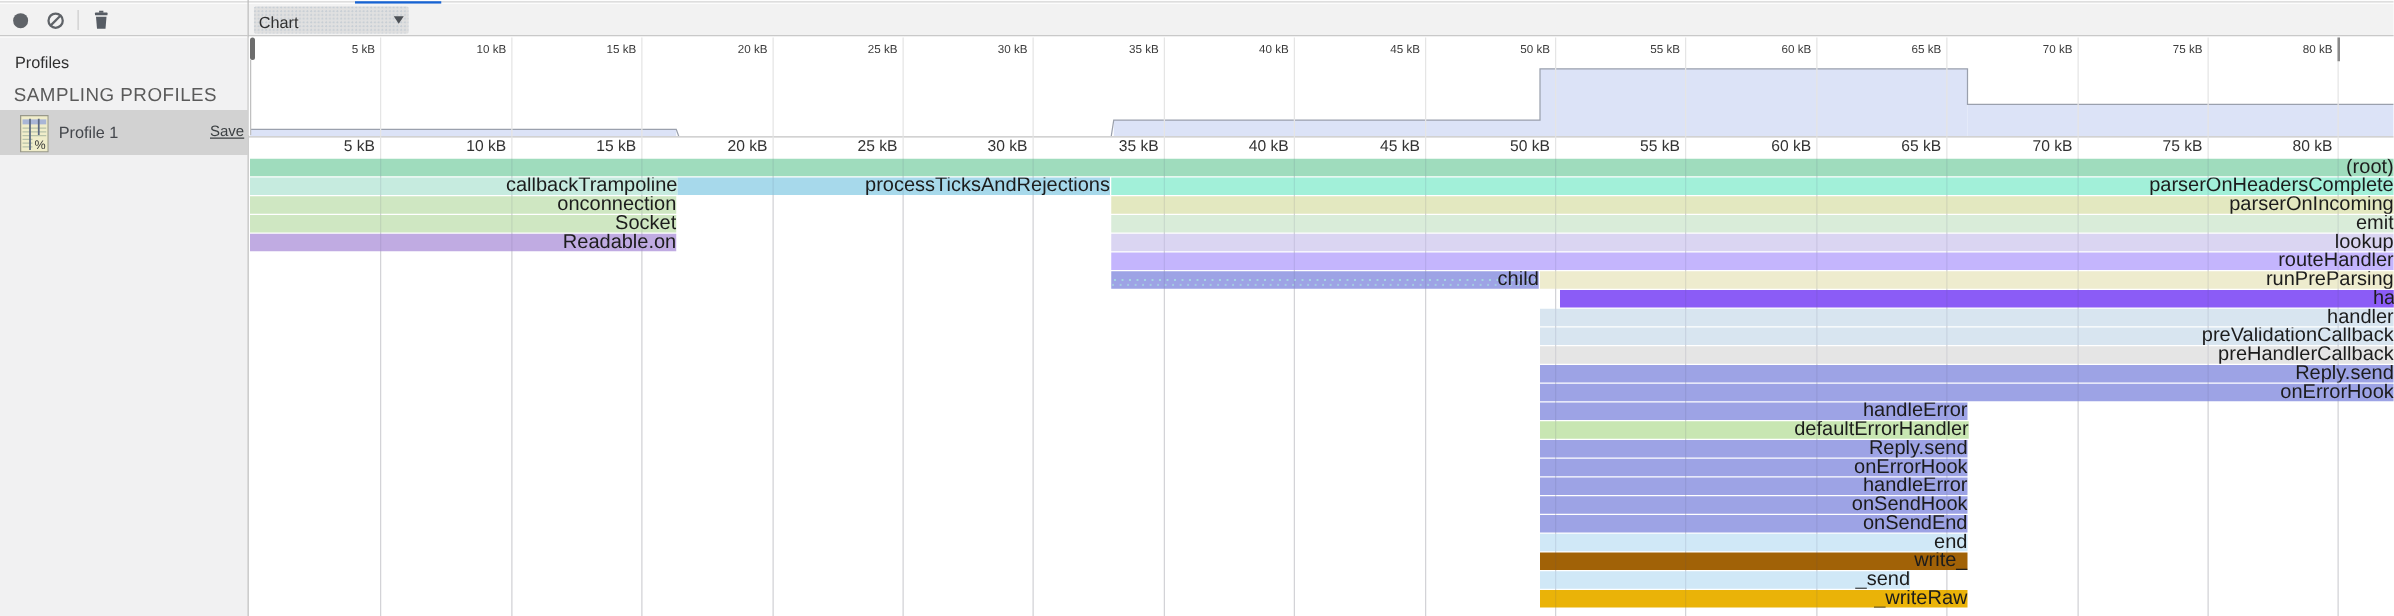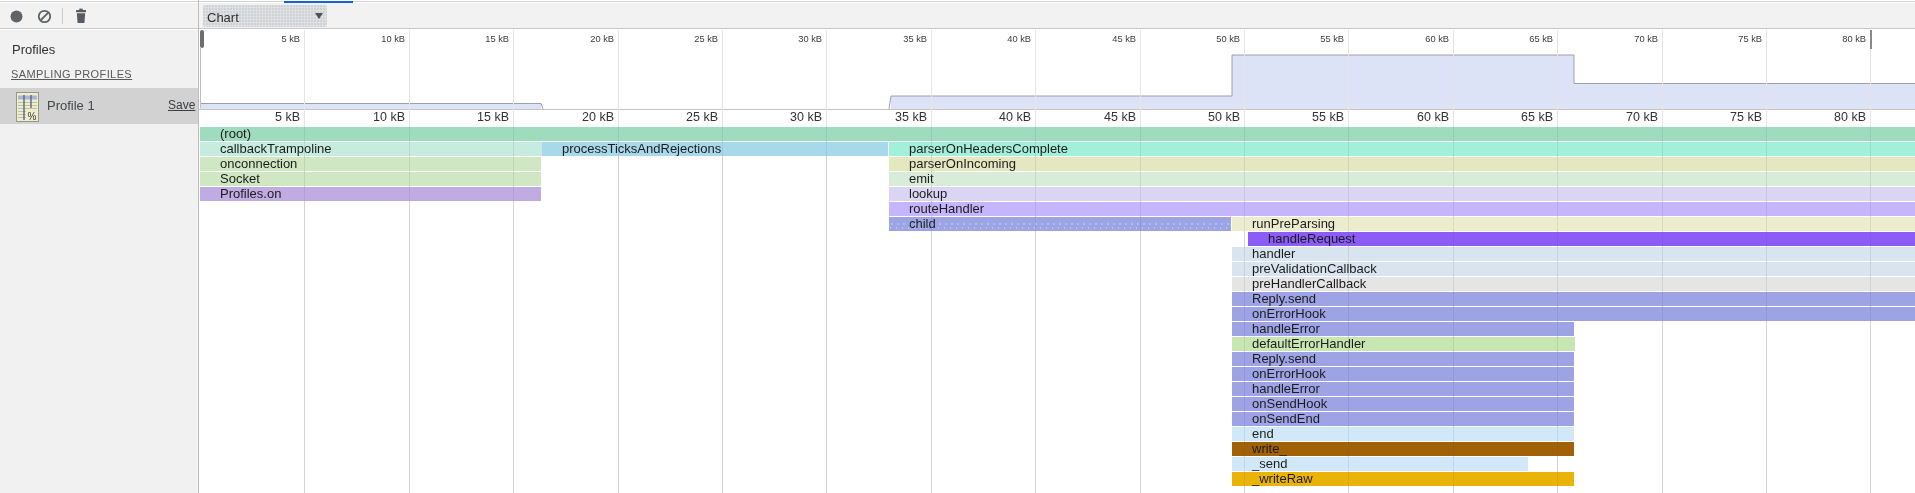--- a/index.html
+++ b/index.html
@@ -13,21 +13,21 @@
   #topblue { left:284px; top:1px; width:69px; height:2px; background:#1663d3; }
 
   
   #toolbarL { left:0; top:3px; width:198px; height:26px; background:#f2f2f2; border-bottom:1px solid #c9c9c9; }
   #toolbarR { left:198px; top:3px; width:1717px; height:26px; background:#f2f2f2; border-bottom:1px solid #c9c9c9; }
 
   
   #sidebar { left:0; top:30px; width:198px; height:463px; background:#f1f1f2; }
   #sidebarBorder { left:198px; top:0; width:1px; height:493px; background:#bdbdbd; }
   .lbl-profiles { left:12px; top:42px; font-size:13px; color:#303030; }
-  .lbl-sampling { left:11px; top:68px; font-size:11px; color:#5a5a5a; letter-spacing:0.4px;text-decoration:underline; }
+  .lbl-sampling { left:11px; top:68px; font-size:15px; color:#5a5a5a; letter-spacing:0.4px; }
   #profileRow { left:0; top:88px; width:198px; height:36px; background:#d2d2d2; }
   #profileName { left:47px; top:98px; font-size:13px; color:#44474c; }
   #saveLink { left:168px; top:98px; font-size:12px; color:#3c4043; text-decoration:underline; }
 
   
   #chartSel { left:203px; top:5px; width:124px; height:22px; background:#e0e0e0; border-radius:2px;
     background-image: radial-gradient(circle at 1px 1px, rgba(150,170,190,0.35) 0.6px, transparent 1px);
     background-size: 3px 3px; }
   #chartSel span.t { position:absolute; left:4px; top:5px; font-size:13px; color:#303030; }
   #chartSel .arr { position:absolute; right:4px; top:8px; width:0; height:0;
@@ -42,22 +42,22 @@
   .gridMain { top:109px; height:384px; }
   .gridOver { top:127px; height:366px; background:rgba(70,70,110,0.11); }
   #handleL { left:200px; top:30px; width:4px; height:18px; background:#6d6d6d; border-radius:2px; }
   #handleLline { left:200px; top:48px; width:1px; height:60px; background:#c0c0c0; }
   #handleR { left:1870px; top:30px; width:2px; height:19px; background:#8a8a8a; }
 
   
   .mrlab { position:absolute; top:110px; font-size:12.5px; color:#333; }
 
   
-  .bar { position:absolute; height:14px; font-size:13px; line-height:14px; color:#1c1c1c;
-    padding-left:20px; white-space:nowrap; overflow:hidden; }
+  .bar { position:absolute; height:14px; font-size:16px; line-height:14px; color:#1c1c1c;
+    padding-left:9px; white-space:nowrap; overflow:hidden;text-align:right; }
   .dots { background-image: radial-gradient(circle at 3px 7px, rgba(168,232,224,0.75) 0.55px, transparent 1.05px),
       radial-gradient(circle at 1.5px 11px, rgba(168,232,224,0.65) 0.55px, transparent 1.05px);
     background-size: 6px 14px, 6px 14px; }
 </style>
 </head>
 <body>
 <div id="page">
   <div class="abs" id="topwhite"></div>
   <div class="abs" id="topblue"></div>
   <div class="abs" id="toolbarL"></div>
@@ -199,21 +199,21 @@
     </div>
   <div id="bars">
       <div class="abs bar" style="left:200px;top:127px;width:1715px;background-color:#9fdcbd">(root)</div>
       <div class="abs bar" style="left:200px;top:142px;width:342px;background-color:#c6ebdf">callbackTrampoline</div>
       <div class="abs bar" style="left:542px;top:142px;width:346px;background-color:#a7d9eb">processTicksAndRejections</div>
       <div class="abs bar" style="left:889px;top:142px;width:1026px;background-color:#a2f0d9">parserOnHeadersComplete</div>
       <div class="abs bar" style="left:200px;top:157px;width:341px;background-color:#cfe7c2">onconnection</div>
       <div class="abs bar" style="left:889px;top:157px;width:1026px;background-color:#e3e8c0">parserOnIncoming</div>
       <div class="abs bar" style="left:200px;top:172px;width:341px;background-color:#cfe7c2">Socket</div>
       <div class="abs bar" style="left:889px;top:172px;width:1026px;background-color:#d9ecd9">emit</div>
-      <div class="abs bar" style="left:200px;top:187px;width:341px;background-color:#c0abe2">Profiles.on</div>
+      <div class="abs bar" style="left:200px;top:187px;width:341px;background-color:#c0abe2">Readable.on</div>
       <div class="abs bar" style="left:889px;top:187px;width:1026px;background-color:#dad5f2">lookup</div>
       <div class="abs bar" style="left:889px;top:202px;width:1026px;background-color:#c4b5fd">routeHandler</div>
       <div class="abs bar dots" style="left:889px;top:217px;width:342px;background-color:#9da3e5">child</div>
       <div class="abs bar" style="left:1232px;top:217px;width:683px;background-color:#eeecce">runPreParsing</div>
       <div class="abs bar" style="left:1248px;top:232px;width:758px;background-color:#8b5cf6">handleRequest</div>
       <div class="abs bar" style="left:1232px;top:247px;width:683px;background-color:#d8e5f0">handler</div>
       <div class="abs bar" style="left:1232px;top:262px;width:683px;background-color:#d8e5f0">preValidationCallback</div>
       <div class="abs bar" style="left:1232px;top:277px;width:683px;background-color:#e5e5e5">preHandlerCallback</div>
       <div class="abs bar" style="left:1232px;top:292px;width:683px;background-color:#9da3e5">Reply.send</div>
       <div class="abs bar" style="left:1232px;top:307px;width:683px;background-color:#9da3e5">onErrorHook</div>

